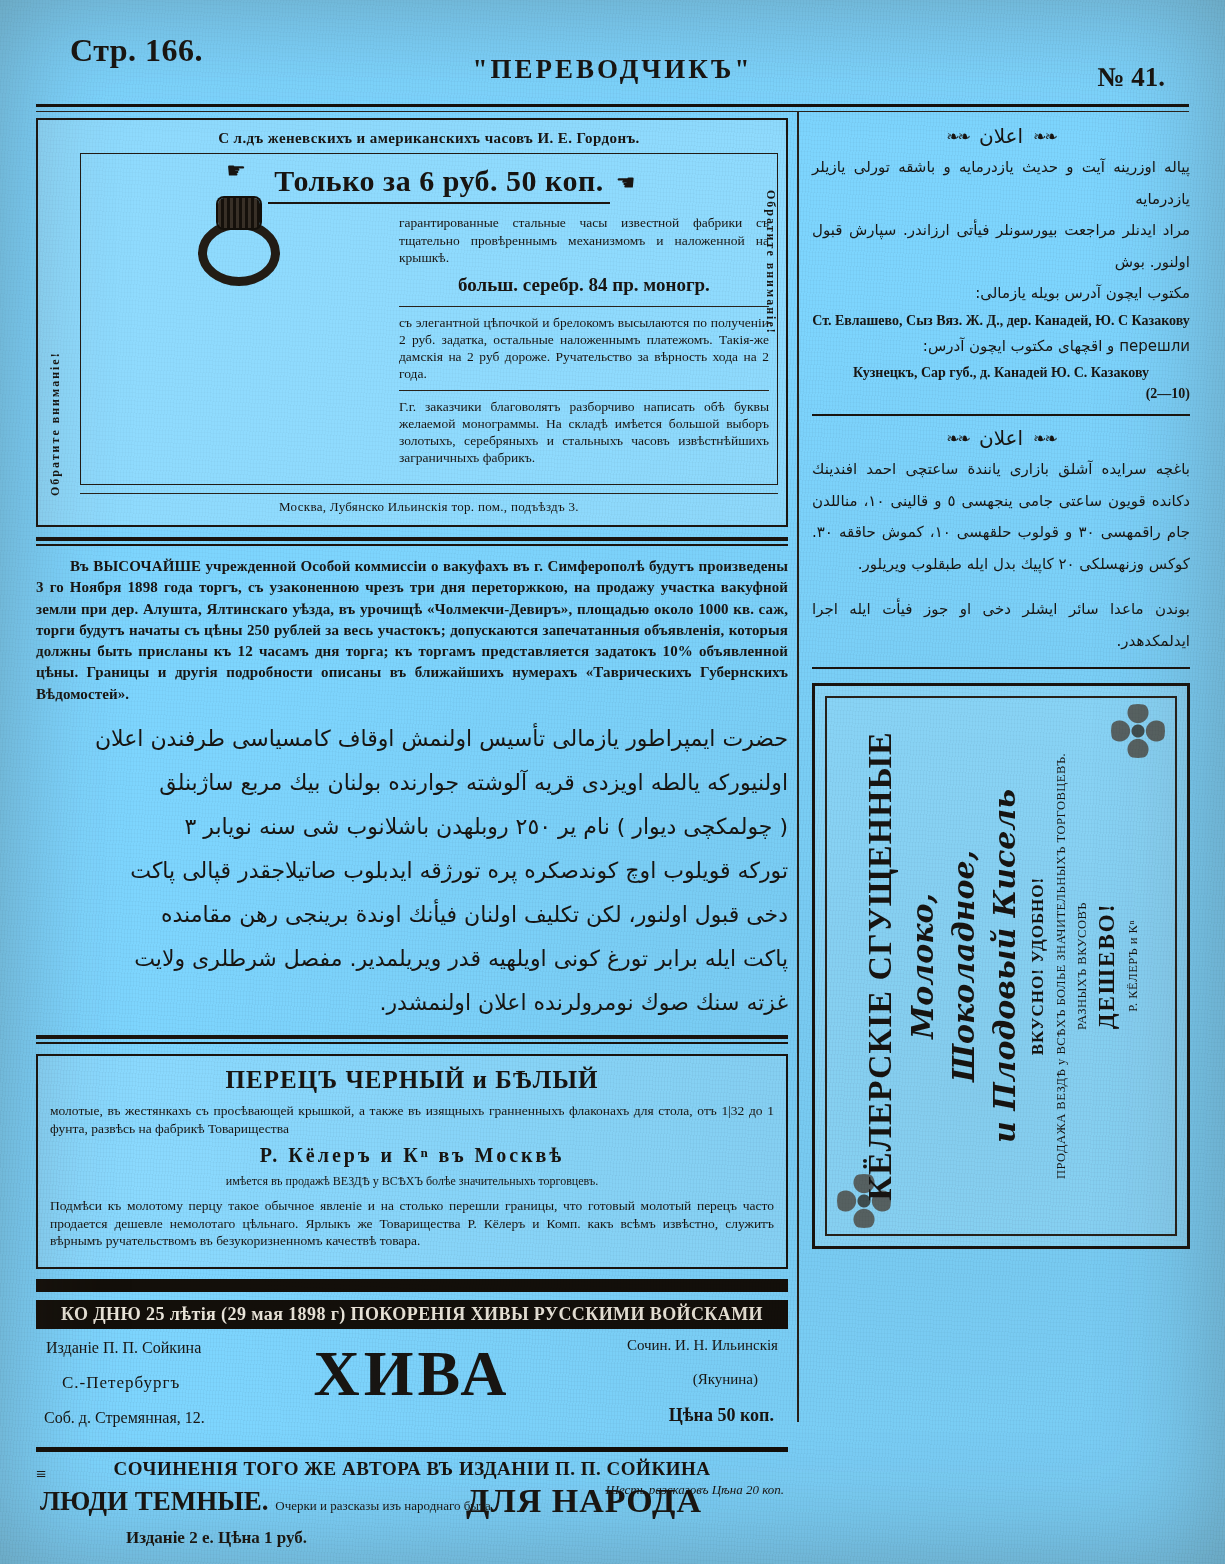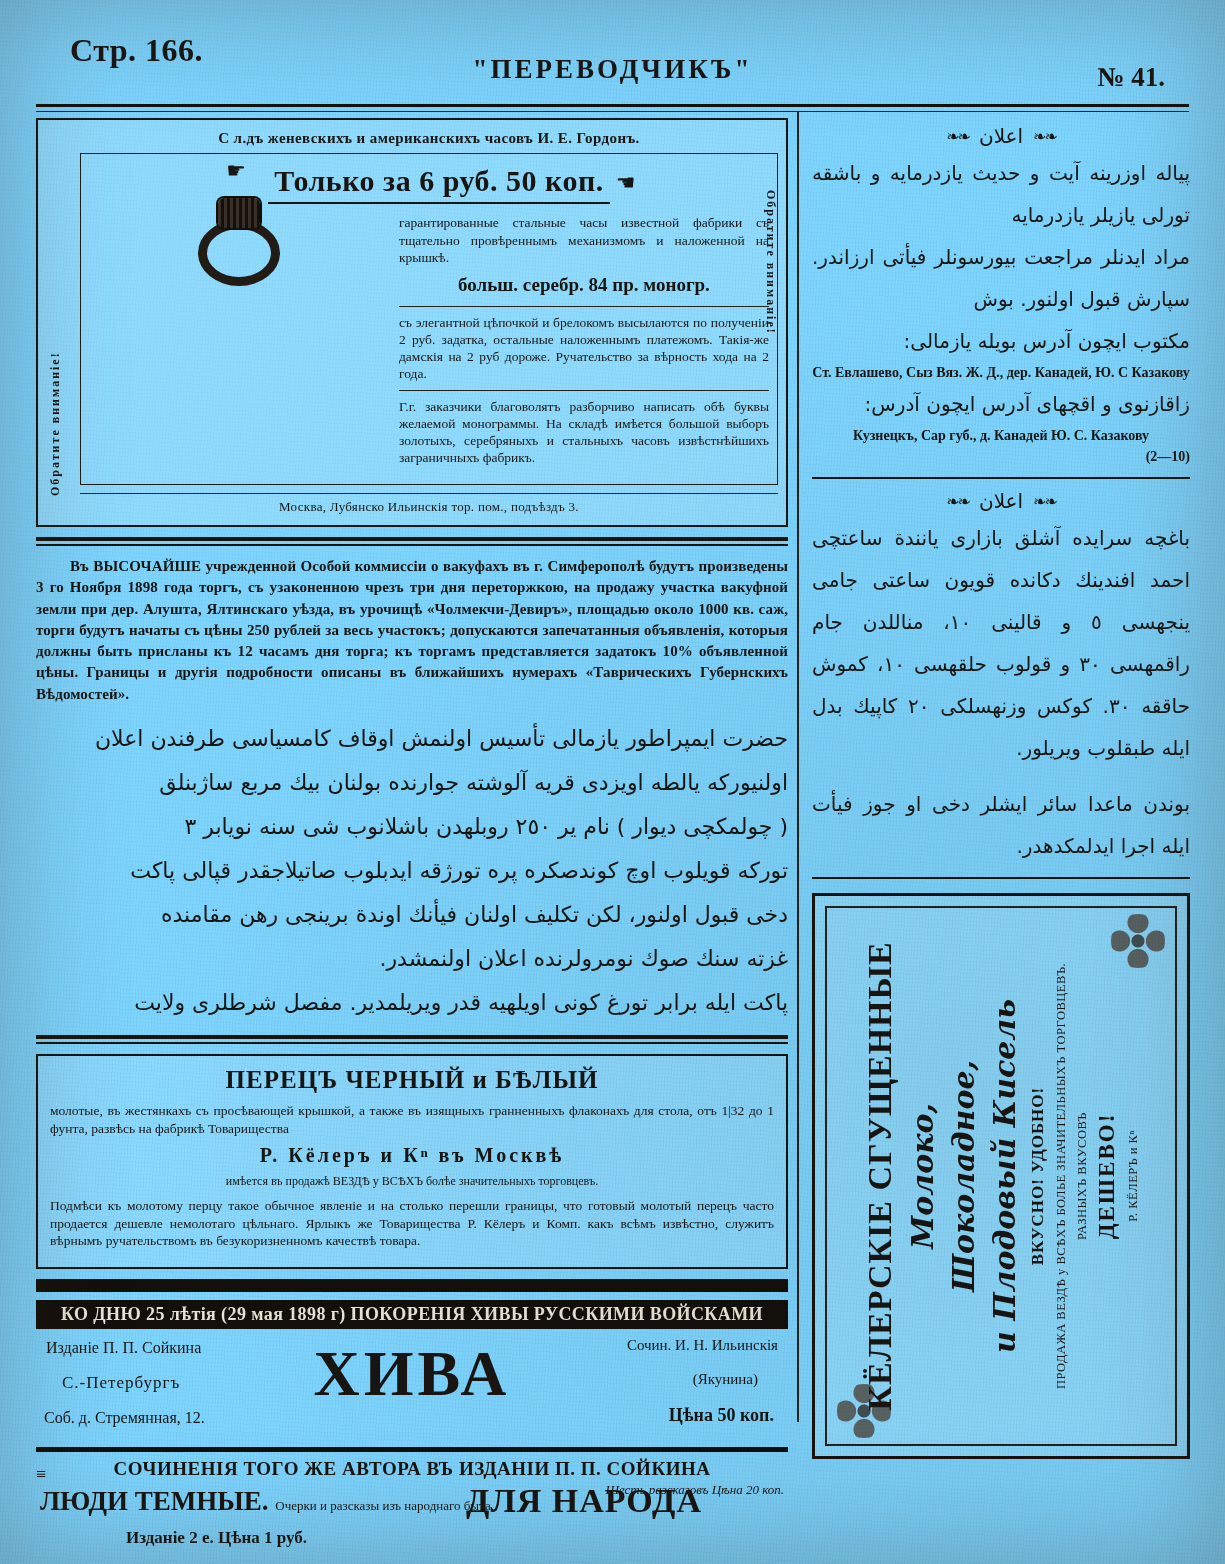--- a/index.html
+++ b/index.html
@@ -210,21 +210,21 @@
   .arabic {
     direction: rtl;
     text-align: justify;
     font-family: "DejaVu Sans", sans-serif;
     line-height: 2.0;
   }
   .arabic-main {
     font-size: 22px;
     margin-top: 12px;
   }
-  .ar-right { font-size: 20px; line-height: 2.1; direction: rtl; text-align: justify; font-family:"DejaVu Sans", sans-serif;}
+  .ar-right { font-size: 15px; line-height: 2.1; direction: rtl; text-align: justify; font-family:"DejaVu Sans", sans-serif;}
   .ar-head {
     display: flex; align-items: center; justify-content: center; gap: 10px;
     font-size: 20px; direction: rtl;
     font-family: "DejaVu Sans", sans-serif;
     margin: 6px 0 4px 0;
   }
   .ar-head .wing { font-size: 16px; letter-spacing: -2px; }
 
   .right-rule { border-top: 2px solid #1b1611; margin: 10px 0; }
   .cyr-sign { font-size: 14px; font-weight: 600; text-align: center; line-height: 1.5; }
@@ -397,22 +397,22 @@
     <div class="body-ru">
       <div class="ind">Въ ВЫСОЧАЙШЕ учрежденной Особой коммиссіи о вакуфахъ въ г. Симферополѣ будутъ произведены 3 го Ноября 1898 года торгъ, съ узаконенною чрезъ три дня переторжкою, на продажу участка вакуфной земли при дер. Алушта, Ялтинскаго уѣзда, въ урочищѣ «Чолмекчи-Девиръ», площадью около 1000 кв. саж, торги будутъ начаты съ цѣны 250 рублей за весь участокъ; допускаются запечатанныя объявленія, которыя должны быть присланы къ 12 часамъ дня торга; къ торгамъ представляется задатокъ 10% объявленной цѣны. Границы и другія подробности описаны въ ближайшихъ нумерахъ «Таврическихъ Губернскихъ Вѣдомостей».</div>
     </div>
 
     <div class="arabic arabic-main">
       <div>حضرت ايمپراطور يازمالى تأسيس اولنمش اوقاف كامسياسى طرفندن اعلان</div>
       <div>اولنيورکه يالطه اويزدى قريه آلوشته جوارنده بولنان بيك مربع ساژبنلق</div>
       <div>( چولمكچى ديوار ) نام ير ٢٥٠ روبلهدن باشلانوب شى سنه نويابر ٣</div>
       <div>توركه قويلوب اوچ كوندصكره پره تورژقه ايدبلوب صاتيلاجقدر قپالى پاكت</div>
       <div>دخى قبول اولنور، لكن تكليف اولنان فيأنك اوندة برينجى رهن مقامنده</div>
+      <div>پاكت ايله برابر تورغ كونى اويلهيه قدر ويريلمدير. مفصل شرطلرى ولايت</div>
       <div>غزته سنك صوك نومرولرنده اعلان اولنمشدر.</div>
-      <div>پاكت ايله برابر تورغ كونى اويلهيه قدر ويريلمدير. مفصل شرطلرى ولايت</div>
     </div>
 
     <div class="hr-thick"></div>
 
     <div class="pepper">
       <h2>ПЕРЕЦЪ ЧЕРНЫЙ и БѢЛЫЙ</h2>
       <p>молотые, въ жестянкахъ съ просѣвающей крышкой, а также въ изящныхъ гранненныхъ флаконахъ для стола, отъ 1|32 до 1 фунта, развѣсь на фабрикѣ Товарищества</p>
       <div class="brand">Р. Кёлеръ и Кⁿ въ Москвѣ</div>
       <div class="everywhere">имѣется въ продажѣ ВЕЗДѢ у ВСѢХЪ болѣе значительныхъ торговцевъ.</div>
       <p>Подмѣси къ молотому перцу такое обычное явленіе и на столько перешли границы, что готовый молотый перецъ часто продается дешевле немолотаго цѣльнаго. Ярлыкъ же Товарищества Р. Кёлеръ и Комп. какъ всѣмъ извѣстно, служитъ вѣрнымъ ручательствомъ въ безукоризненномъ качествѣ товара.</p>
@@ -456,21 +456,21 @@
 
     <div class="ar-right">
       <div>پياله اوزرينه آيت و حديث يازدرمايه و باشقه تورلى يازيلر يازدرمايه</div>
       <div>مراد ايدنلر مراجعت بيورسونلر فيأتى ارزاندر. سپارش قبول اولنور. بوش</div>
       <div>مكتوب ايچون آدرس بويله يازمالى:</div>
     </div>
 
     <div class="cyr-sign">Ст. Евлашево, Сыз Вяз. Ж. Д., дер. Канадей, Ю. С Казакову</div>
 
     <div class="ar-right">
-      <div>زاقازنوى و اقچهاى آدرس ايچون آدرس:</div>
+      <div>перешли و اقچهاى مكتوب ايچون آدرس:</div>
     </div>
 
     <div class="cyr-sign">Кузнецкъ, Сар губ., д. Канадей Ю. С. Казакову</div>
     <div class="cyr-sign" style="text-align:right;">(2—10)</div>
 
     <div class="right-rule"></div>
 
     <div class="ar-head">
       <span class="wing">❧❧</span>
       <span>اعلان</span>

